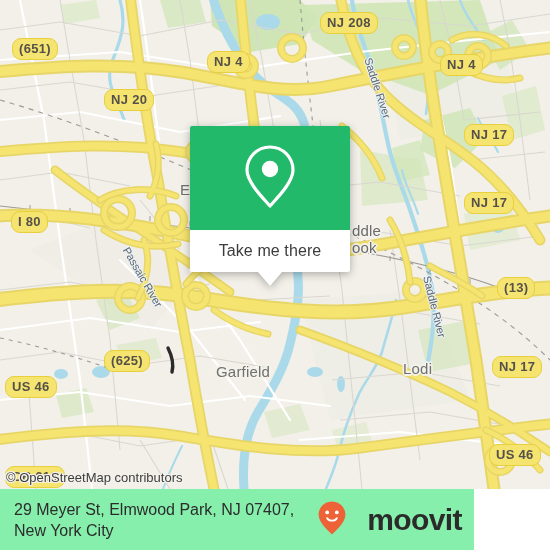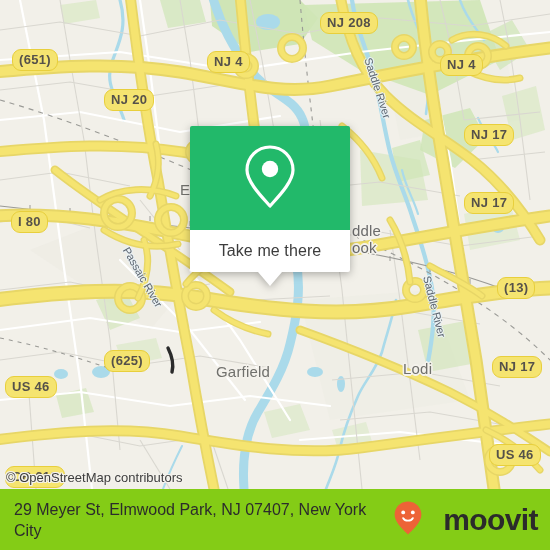--- a/index.html
+++ b/index.html
@@ -120,22 +120,22 @@
     width: 0; height: 0;
     border-left: 12px solid transparent;
     border-right: 12px solid transparent;
     border-top: 14px solid #ffffff;
   }
 
   
   #footer {
     position: absolute;
     left: 0; top: 489px;
-    width: 550px; height: 61px;
-    background: #84cc16;
+    width: 474px; height: 61px;
+    background: #86efac;
     display: flex;
     align-items: center;
     z-index: 50;
   }
   #footer-address {
     flex: 1 1 auto;
     padding-left: 14px;
     padding-right: 8px;
     font-size: 16px;
     line-height: 21px;
@@ -396,21 +396,21 @@
 ook</div>
         <div class="map-label city" style="left: 216px; top: 363px;">Garfield</div>
         <div class="map-label city" style="left: 403px; top: 360px;">Lodi</div>
       </div>
     <div id="map-rivers">
         <div class="river-label" style="left: 368px; top: 52px; transform: rotate(72deg);">Saddle River</div>
         <div class="river-label" style="left: 427px; top: 270px; transform: rotate(76deg);">Saddle River</div>
         <div class="river-label" style="left: 126px; top: 242px; transform: rotate(60deg);">Passaic River</div>
       </div>
     <div id="map-shields">
-        <div class="shield" style="left: 12px; top: 38px; margin-top: 11px;">(651)</div>
+        <div class="shield" style="left: 12px; top: 38px;">(651)</div>
         <div class="shield" style="left: 320px; top: 12px;">NJ 208</div>
         <div class="shield" style="left: 207px; top: 51px;">NJ 4</div>
         <div class="shield" style="left: 440px; top: 54px;">NJ 4</div>
         <div class="shield" style="left: 104px; top: 89px;">NJ 20</div>
         <div class="shield" style="left: 464px; top: 124px;">NJ 17</div>
         <div class="shield" style="left: 464px; top: 192px;">NJ 17</div>
         <div class="shield" style="left: 11px; top: 211px; text-align: center;">I 80</div>
         <div class="shield" style="left: 497px; top: 277px;">(13)</div>
         <div class="shield" style="left: 104px; top: 350px;">(625)</div>
         <div class="shield" style="left: 492px; top: 356px;">NJ 17</div>

